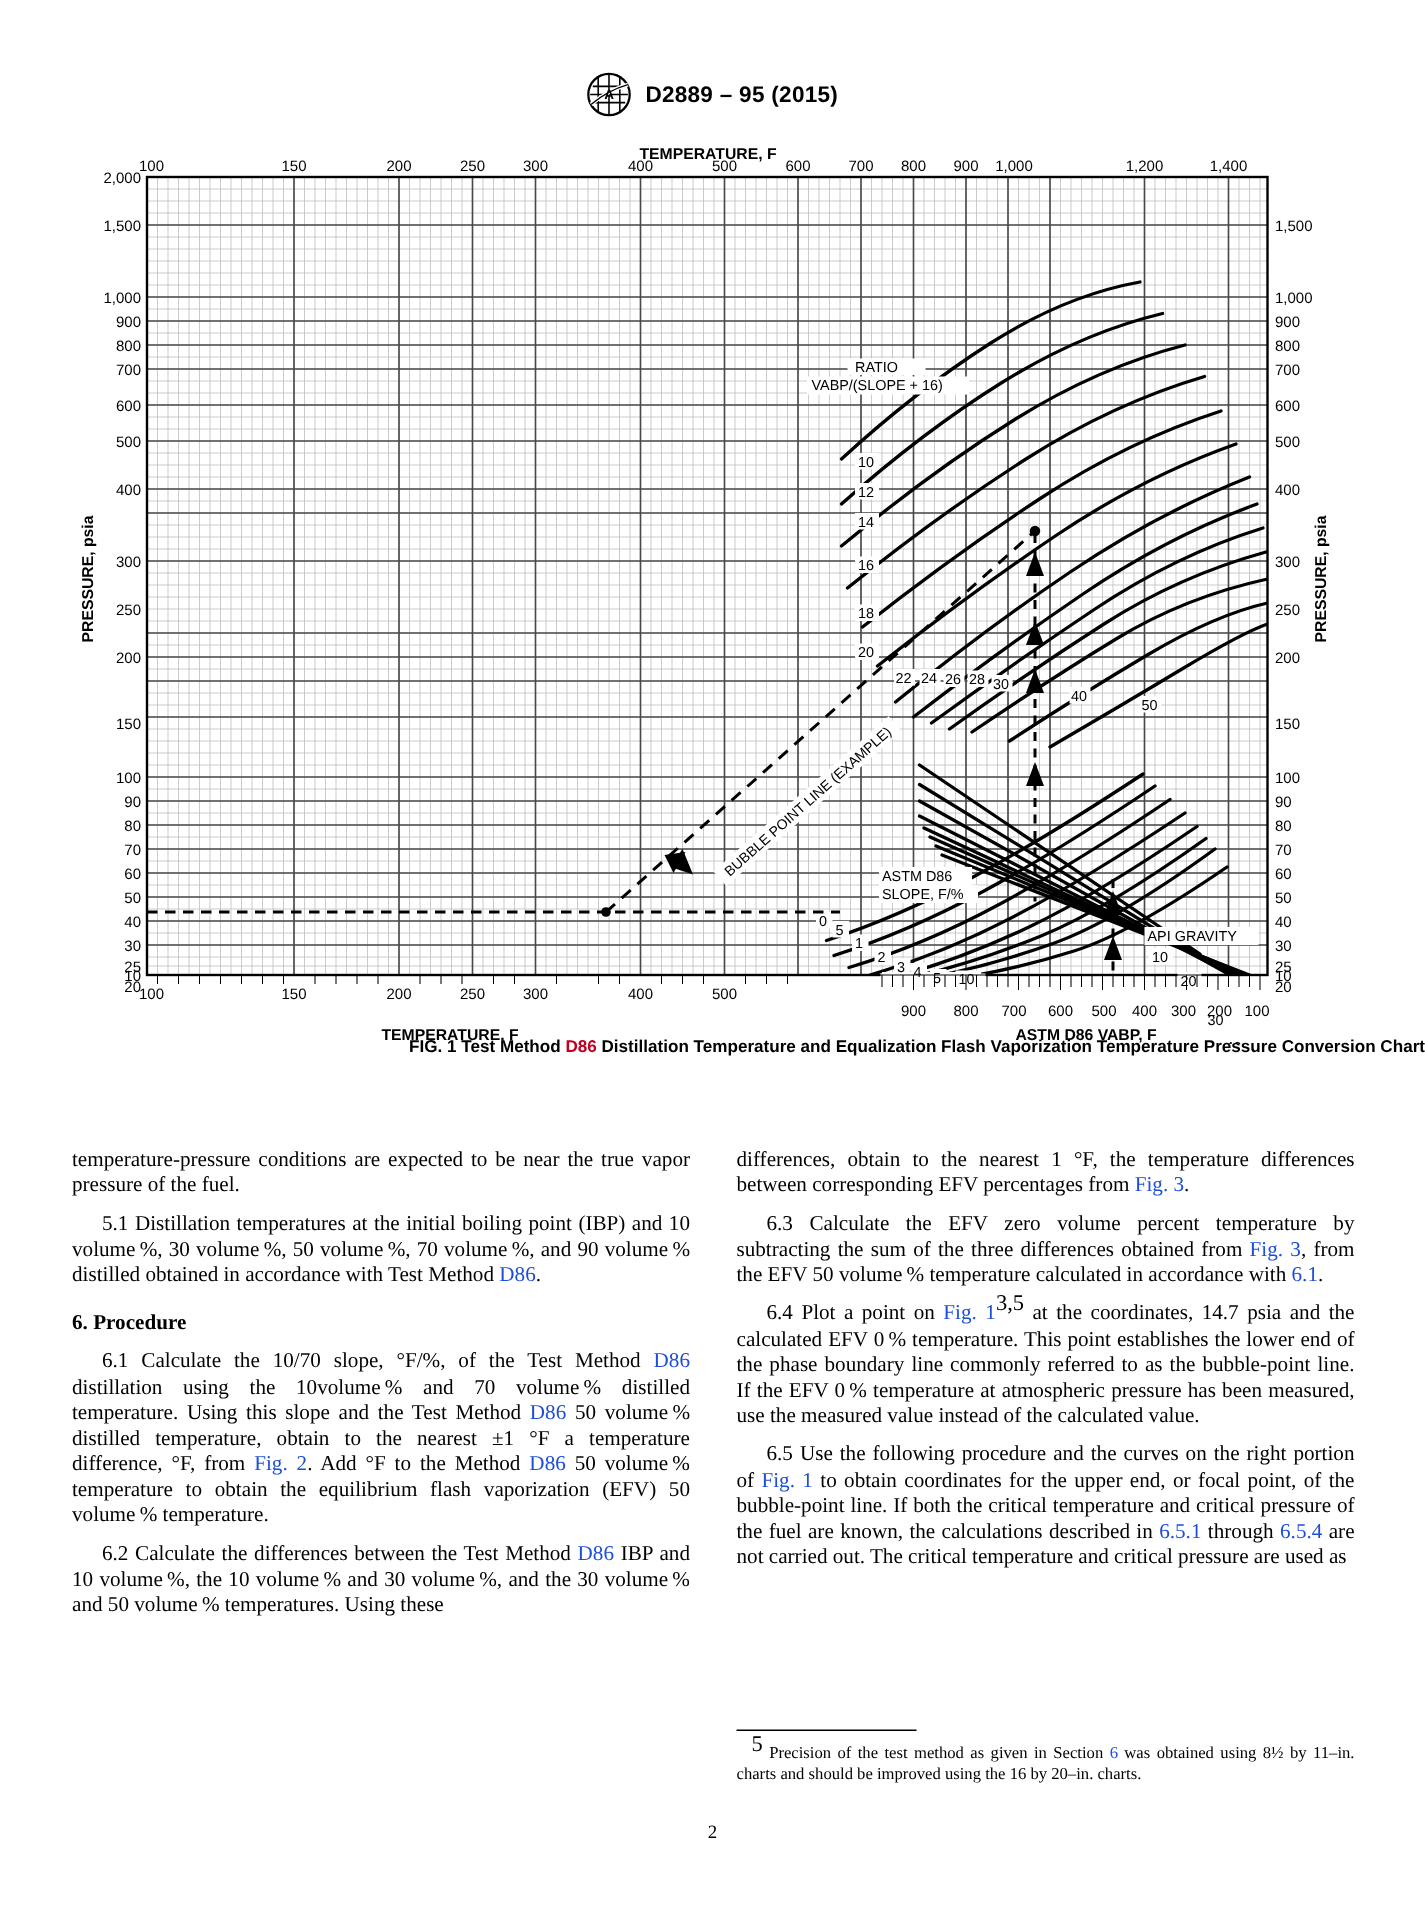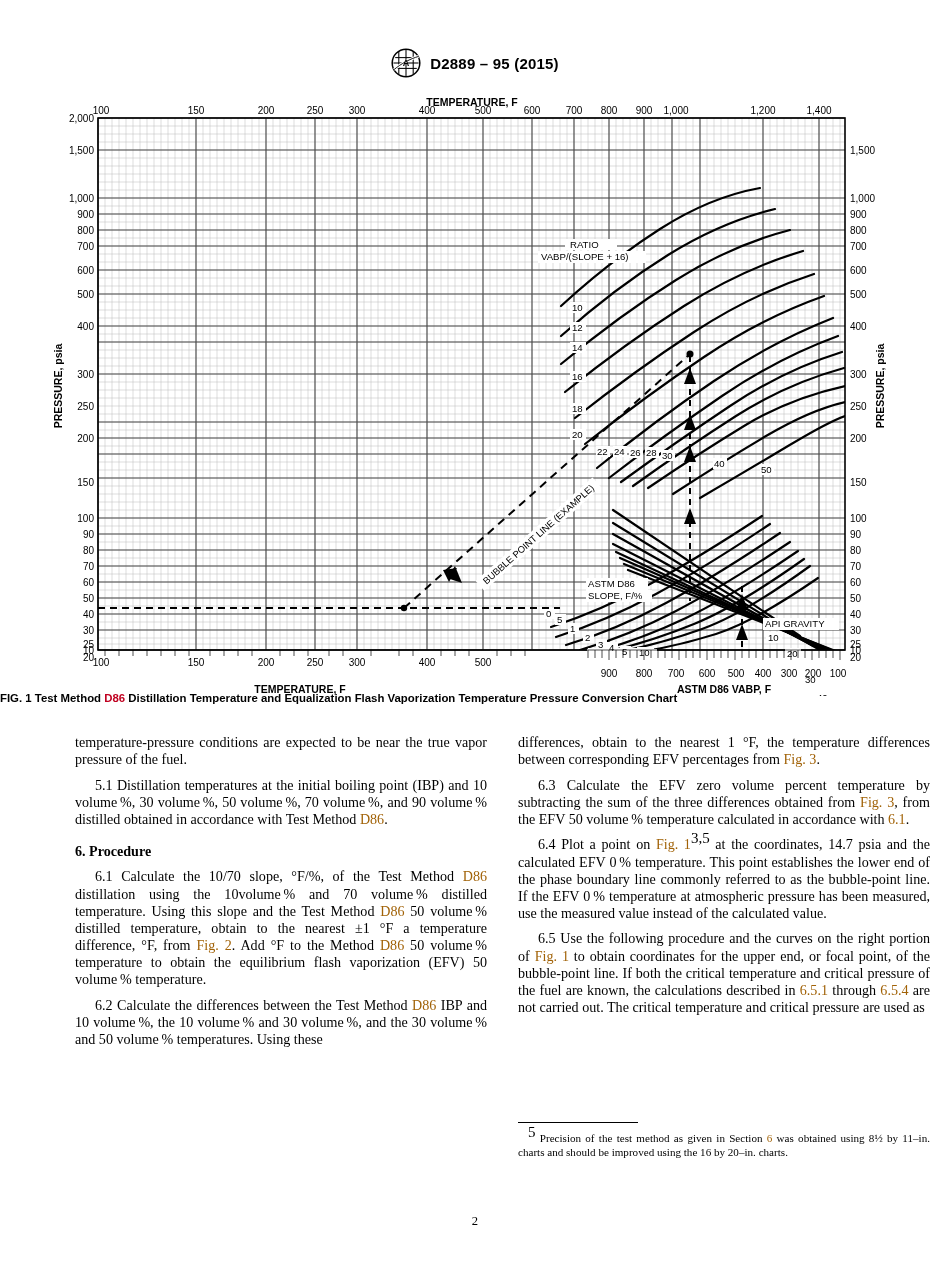--- a/index.html
+++ b/index.html
@@ -6,34 +6,34 @@
   body{width:950px;height:1272px;position:relative;font-family:"Liberation Serif",serif;color:#000;}
 
   
   #doc-header{position:absolute;top:48px;left:0;width:950px;display:flex;align-items:center;justify-content:center;gap:9px;}
   #astm-logo{width:30px;height:30px;flex:none;}
   #doc-id{font-family:"Liberation Sans",sans-serif;font-weight:bold;font-size:15px;letter-spacing:.2px;}
 
   
   #figure-block{position:absolute;left:0;top:96px;width:950px;height:625px;}
   #figure-canvas{position:absolute;left:0;top:0;}
-  #fig-caption{position:absolute;left:0;top:596px;width:950px;text-align:left;
+  #fig-caption{position:absolute;left:0;top:596px;width:950px;text-align:right;
       font-family:"Liberation Sans",sans-serif;font-weight:bold;font-size:11.4px;}
   #fig-caption .lnk{color:#c00020;}
 
   
-  #body-text{position:absolute;left:48px;top:734px;width:855px;height:470px;margin-left:27px;}
+  #body-text{position:absolute;left:48px;top:765px;width:855px;height:470px;}
   .col{position:absolute;top:0;width:412px;}
   .col.left{left:0;}
   .col.right{left:443px;}
   p{margin:0 0 0 0;font-size:14.1px;line-height:17.1px;text-align:justify;text-justify:inter-word;hyphens:none;}
   p.para{text-indent:20px;margin-top:8.5px;}
   p.cont{text-indent:0;}
   h3.sec{font-size:14.1px;font-weight:bold;margin:15px 0 5px 0;font-family:"Liberation Serif",serif;}
-  .lnk{color:#a16207;}
+  .lnk{color:#1d4ed8;}
   sup{font-size:15px;vertical-align:super;line-height:0;}
   .fnrule{position:absolute;left:443px;top:388px;width:120px;border-top:1px solid #000;}
   .footnote{position:absolute;left:443px;top:398px;width:412px;font-size:11.1px;line-height:13.6px;text-align:justify;text-indent:10px;}
   #page-number{position:absolute;left:0;top:1214px;width:950px;text-align:center;font-size:12.6px;}
 </style>
 </head>
 <body>
 
 <div id="doc-header">
   <svg id="astm-logo" viewBox="0 0 100 100">

